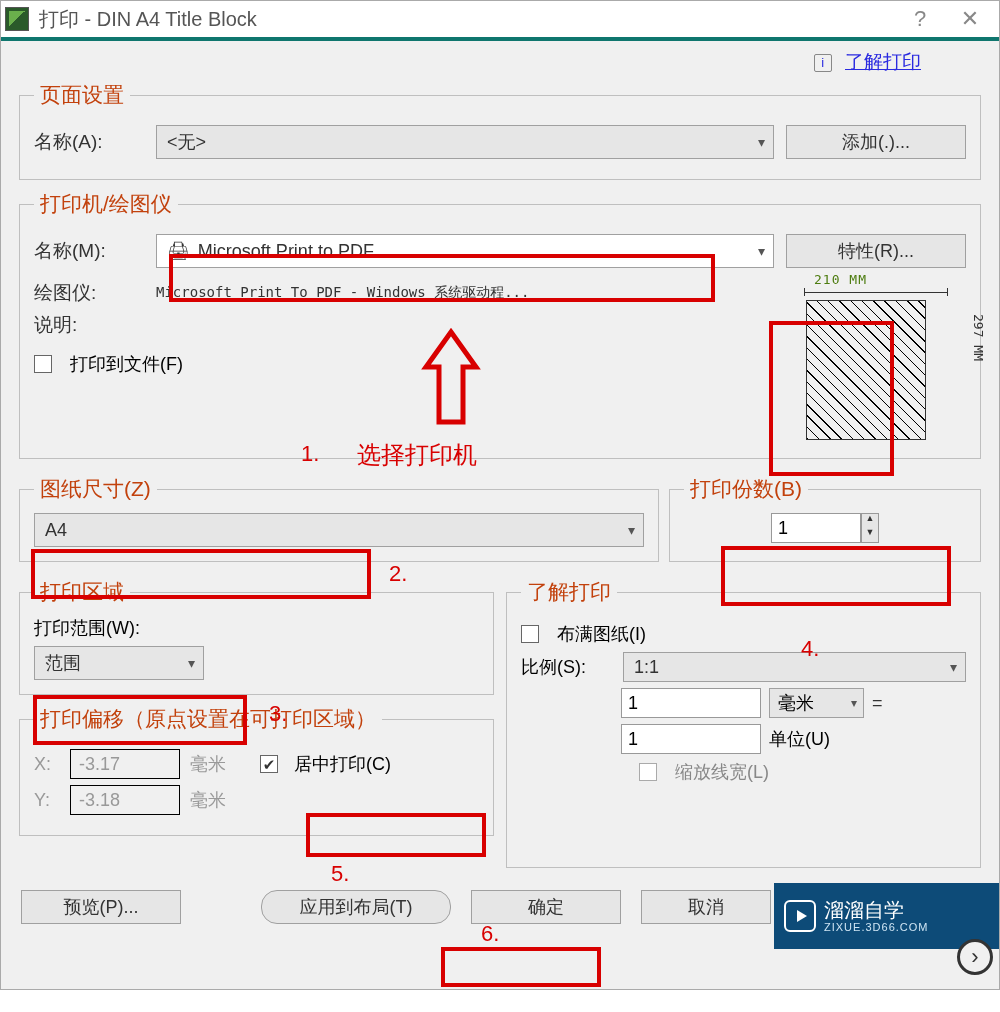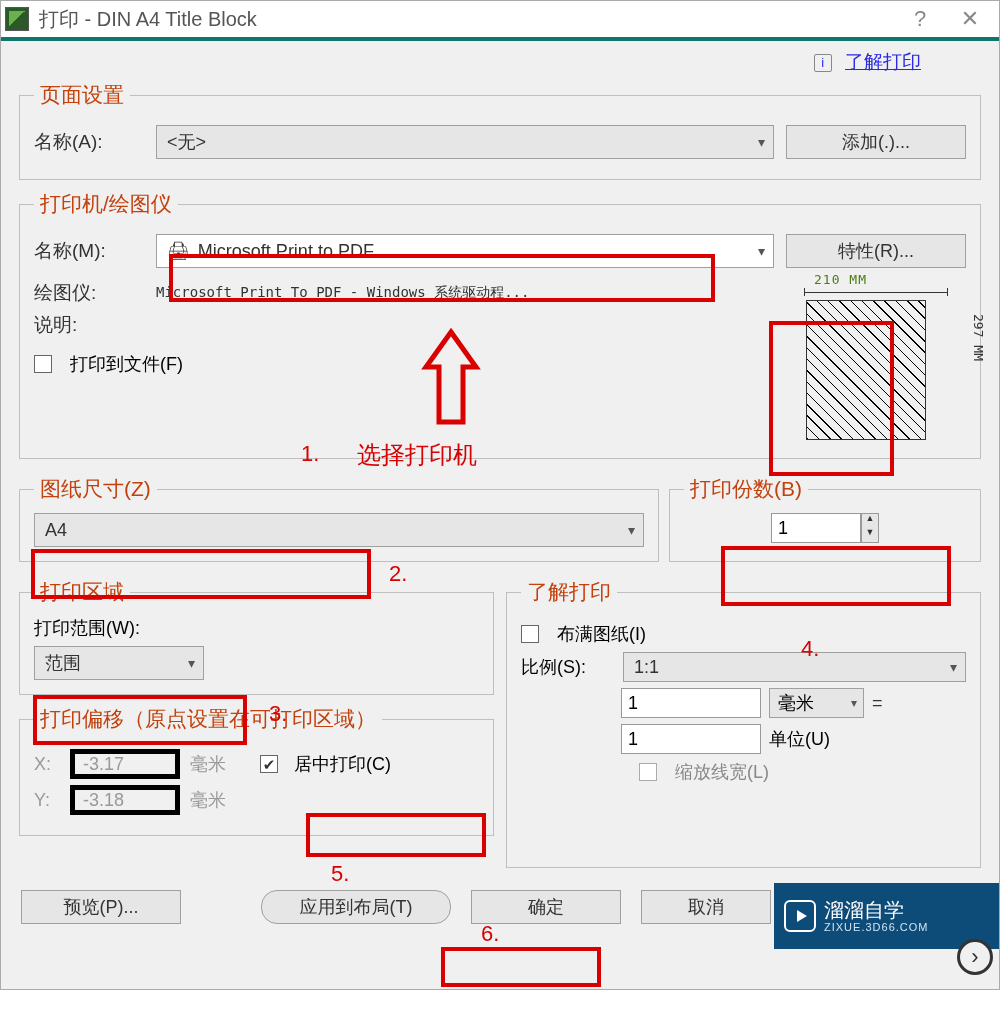--- a/index.html
+++ b/index.html
@@ -31,21 +31,21 @@
   .paper-preview .dims-right{position:absolute;right:-20px;top:40px;font-size:13px;color:#333;writing-mode:vertical-rl;font-family:monospace;}
   .paper-preview .ruler-top{position:absolute;top:14px;left:8px;right:18px;height:8px;border-left:1px solid #333;border-right:1px solid #333;}
   .paper-preview .ruler-top::after{content:"";position:absolute;left:0;right:0;top:4px;border-top:1px solid #333;}
   .paper-preview .sheet{position:absolute;top:26px;left:10px;width:120px;height:140px;border:1px solid #333;background:repeating-linear-gradient(45deg,#000 0 1px, transparent 1px 8px);}
 
   .checkbox { width: 18px; height: 18px; border: 1px solid #666; background:#fff; display:inline-flex; align-items:center; justify-content:center; font-size:15px; line-height:1; margin-right:6px;}
   .checkbox.checked::after{content:"✔"; color:#333;}
   .num-input{ height:30px; width:90px; border:1px solid #999; background:#fff; padding:0 6px; display:flex; align-items:center;}
   .spinner{height:30px;width:18px;border:1px solid #999;background:#e6e6e6;display:flex;flex-direction:column;}
   .spinner span{flex:1;text-align:center;font-size:9px;line-height:1;color:#333;}
-  .disabled-input{ height:30px; width:110px; border:5px solid #000000; background:#f0f0f0; color:#999; padding:0 8px; display:flex; align-items:center;}
+  .disabled-input{ height:30px; width:110px; border:1px solid #000000; background:#f0f0f0; color:#999; padding:0 8px; display:flex; align-items:center;}
   .unit-combo{height:30px;width:95px;border:1px solid #a0a0a0;background:#e6e6e6;display:flex;align-items:center;padding:0 8px;position:relative;}
   .unit-combo .arrow{position:absolute;right:6px;font-size:12px;color:#555;}
 
   .bottom-bar{ display:flex; gap: 20px; margin-top: 12px; padding: 0 2px;}
   .bottom-bar .btn{ width: 160px;}
 
   
   .anno-box{position:absolute;border:4px solid #d80000;pointer-events:none;}
   .anno-text{position:absolute;color:#d80000;font-size:22px;font-weight:500;pointer-events:none;}
   .anno-arrow{position:absolute;pointer-events:none;}

